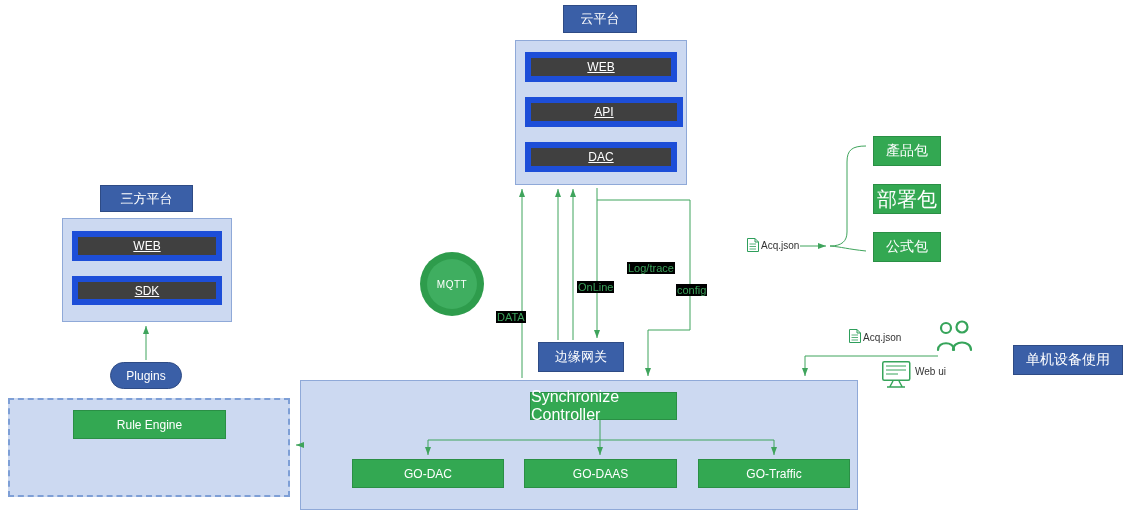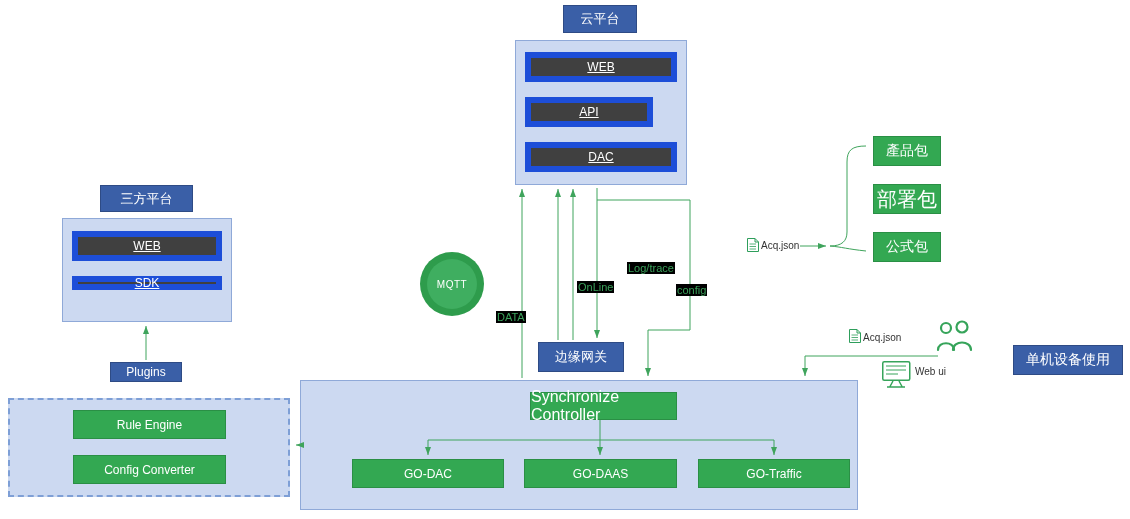--- a/index.html
+++ b/index.html
@@ -87,30 +87,29 @@
 
     <g transform="translate(882,361)" fill="none" stroke="#36a45a" stroke-width="1.5">
       <rect x="0.75" y="0.75" width="27" height="18.5" rx="1.5" fill="#fff"></rect>
       <path d="M4 5 H24 M4 9 H24 M4 13 H16" stroke-width="1"></path>
       <path d="M11 20 L8 25.5 M17 20 L20 25.5 M5 26 H23"></path>
     </g>
   </svg>
 
   <div class="abs hdr" style="left:563px;top:5px;width:74px;height:28px;">云平台</div>
   <div class="abs bblue" style="left:525px;top:52px;width:152px;height:30px;">WEB</div>
-  <div class="abs bblue" style="left:525px;top:97px;width:128px;height:30px;">API</div>
+  <div class="abs bblue" style="left:525px;top:97px;width:158px;height:30px;">API</div>
   <div class="abs hdr" style="left:100px;top:185px;width:93px;height:27px;">三方平台</div>
 
   <div class="abs bblue" style="left:525px;top:142px;width:152px;height:30px;">DAC</div>
   <div class="abs bblue" style="left:72px;top:231px;width:150px;height:30px;">WEB</div>
-  <div class="abs bblue" style="left:72px;top:276px;width:150px;height:14px;">SDK</div>
+  <div class="abs bblue" style="left:72px;top:276px;width:150px;height:29px;">SDK</div>
 
-  <div class="abs hdr" style="left:110px;top:362px;width:72px;height:20px;font-size:12px;">Plugins</div>
+  <div class="abs hdr" style="left:110px;top:362px;width:72px;height:27px;font-size:12px;border-radius:15px;">Plugins</div>
   <div class="abs bgreen" style="left:73px;top:410px;width:153px;height:29px;">Rule Engine</div>
-  <div class="abs bgreen" style="left:73px;top:455px;width:153px;height:29px;">Config Converter</div>
 
   <div class="abs mqtt-outer" style="left:420px;top:252px;width:64px;height:64px;">
     <div class="mqtt-inner">MQTT</div>
   </div>
 
   <div class="abs hdr" style="left:538px;top:342px;width:86px;height:30px;">边缘网关</div>
   <div class="abs bgreen" style="left:530px;top:392px;width:147px;height:28px;font-size:16px;">Synchronize Controller</div>
   <div class="abs bgreen" style="left:352px;top:459px;width:152px;height:29px;">GO-DAC</div>
   <div class="abs bgreen" style="left:524px;top:459px;width:153px;height:29px;">GO-DAAS</div>
   <div class="abs bgreen" style="left:698px;top:459px;width:152px;height:29px;">GO-Traffic</div>

